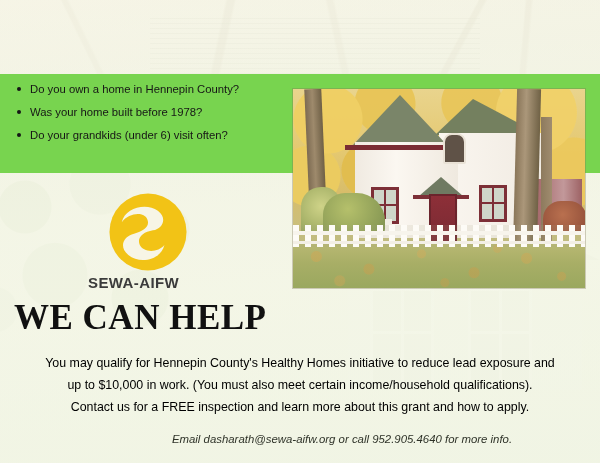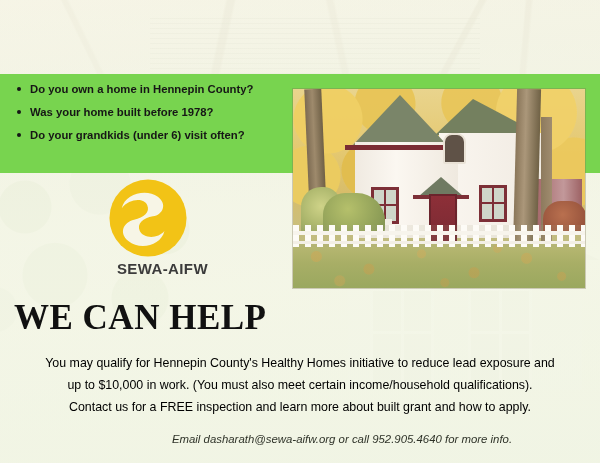--- a/index.html
+++ b/index.html
@@ -155,21 +155,21 @@
     margin: 0;
     padding: 0;
     list-style: none;
   }
   .bullet-item {
     position: relative;
     padding-left: 14px;
     margin: 0 16px 4px 0;
     font-size: 11.3px;
     line-height: 19px;
-    font-weight: bold;
+    font-weight: normal;
     color: #161616;
     white-space: nowrap;
   }
   .bullet-item:before {
     content: "";
     position: absolute;
     left: 1px;
     top: 7px;
     width: 4px;
     height: 4px;
@@ -350,23 +350,23 @@
   }
   .ph-mailbox {
     left: 92px; top: 130px; width: 7px; height: 16px;
     background: #f2eee4;
   }
 
   
   .logo-block {
     position: absolute;
     left: 88px;
-    top: 177px;
+    top: 191px;
     width: 120px;
-    text-align: right;
+    text-align: left;
   }
   .logo-mark {
     width: 82px;
     height: 82px;
     margin: 0 auto;
     display: block;
   }
   .logo-text {
     margin-top: 1px;
     font-size: 15px;
@@ -494,18 +494,18 @@
                C66 84, 40 90, 26 78 C14 68, 20 55, 33 52 C45 49, 53 43, 49 34 C45 25, 27 26, 18 38 Z" fill="#F7F5E6"></path>
     </svg>
     <div class="logo-text">SEWA-AIFW</div>
   </div>
 
   <div class="subhead">WE CAN HELP</div>
 
   <div class="body-copy">
     <div class="body-line">You may qualify for Hennepin County's Healthy Homes initiative to reduce lead exposure and</div>
     <div class="body-line">up to $10,000 in work. (You must also meet certain income/household qualifications).</div>
-    <div class="body-line">Contact us for a FREE inspection and learn more about built grant and how to apply.</div>
+    <div class="body-line">Contact us for a FREE inspection and learn more about this grant and how to apply.</div>
   </div>
 
   <div class="footer-line">Email dasharath@sewa-aifw.org or call 952.905.4640 for more info.</div>
 
 </div>
 
 </body></html>

